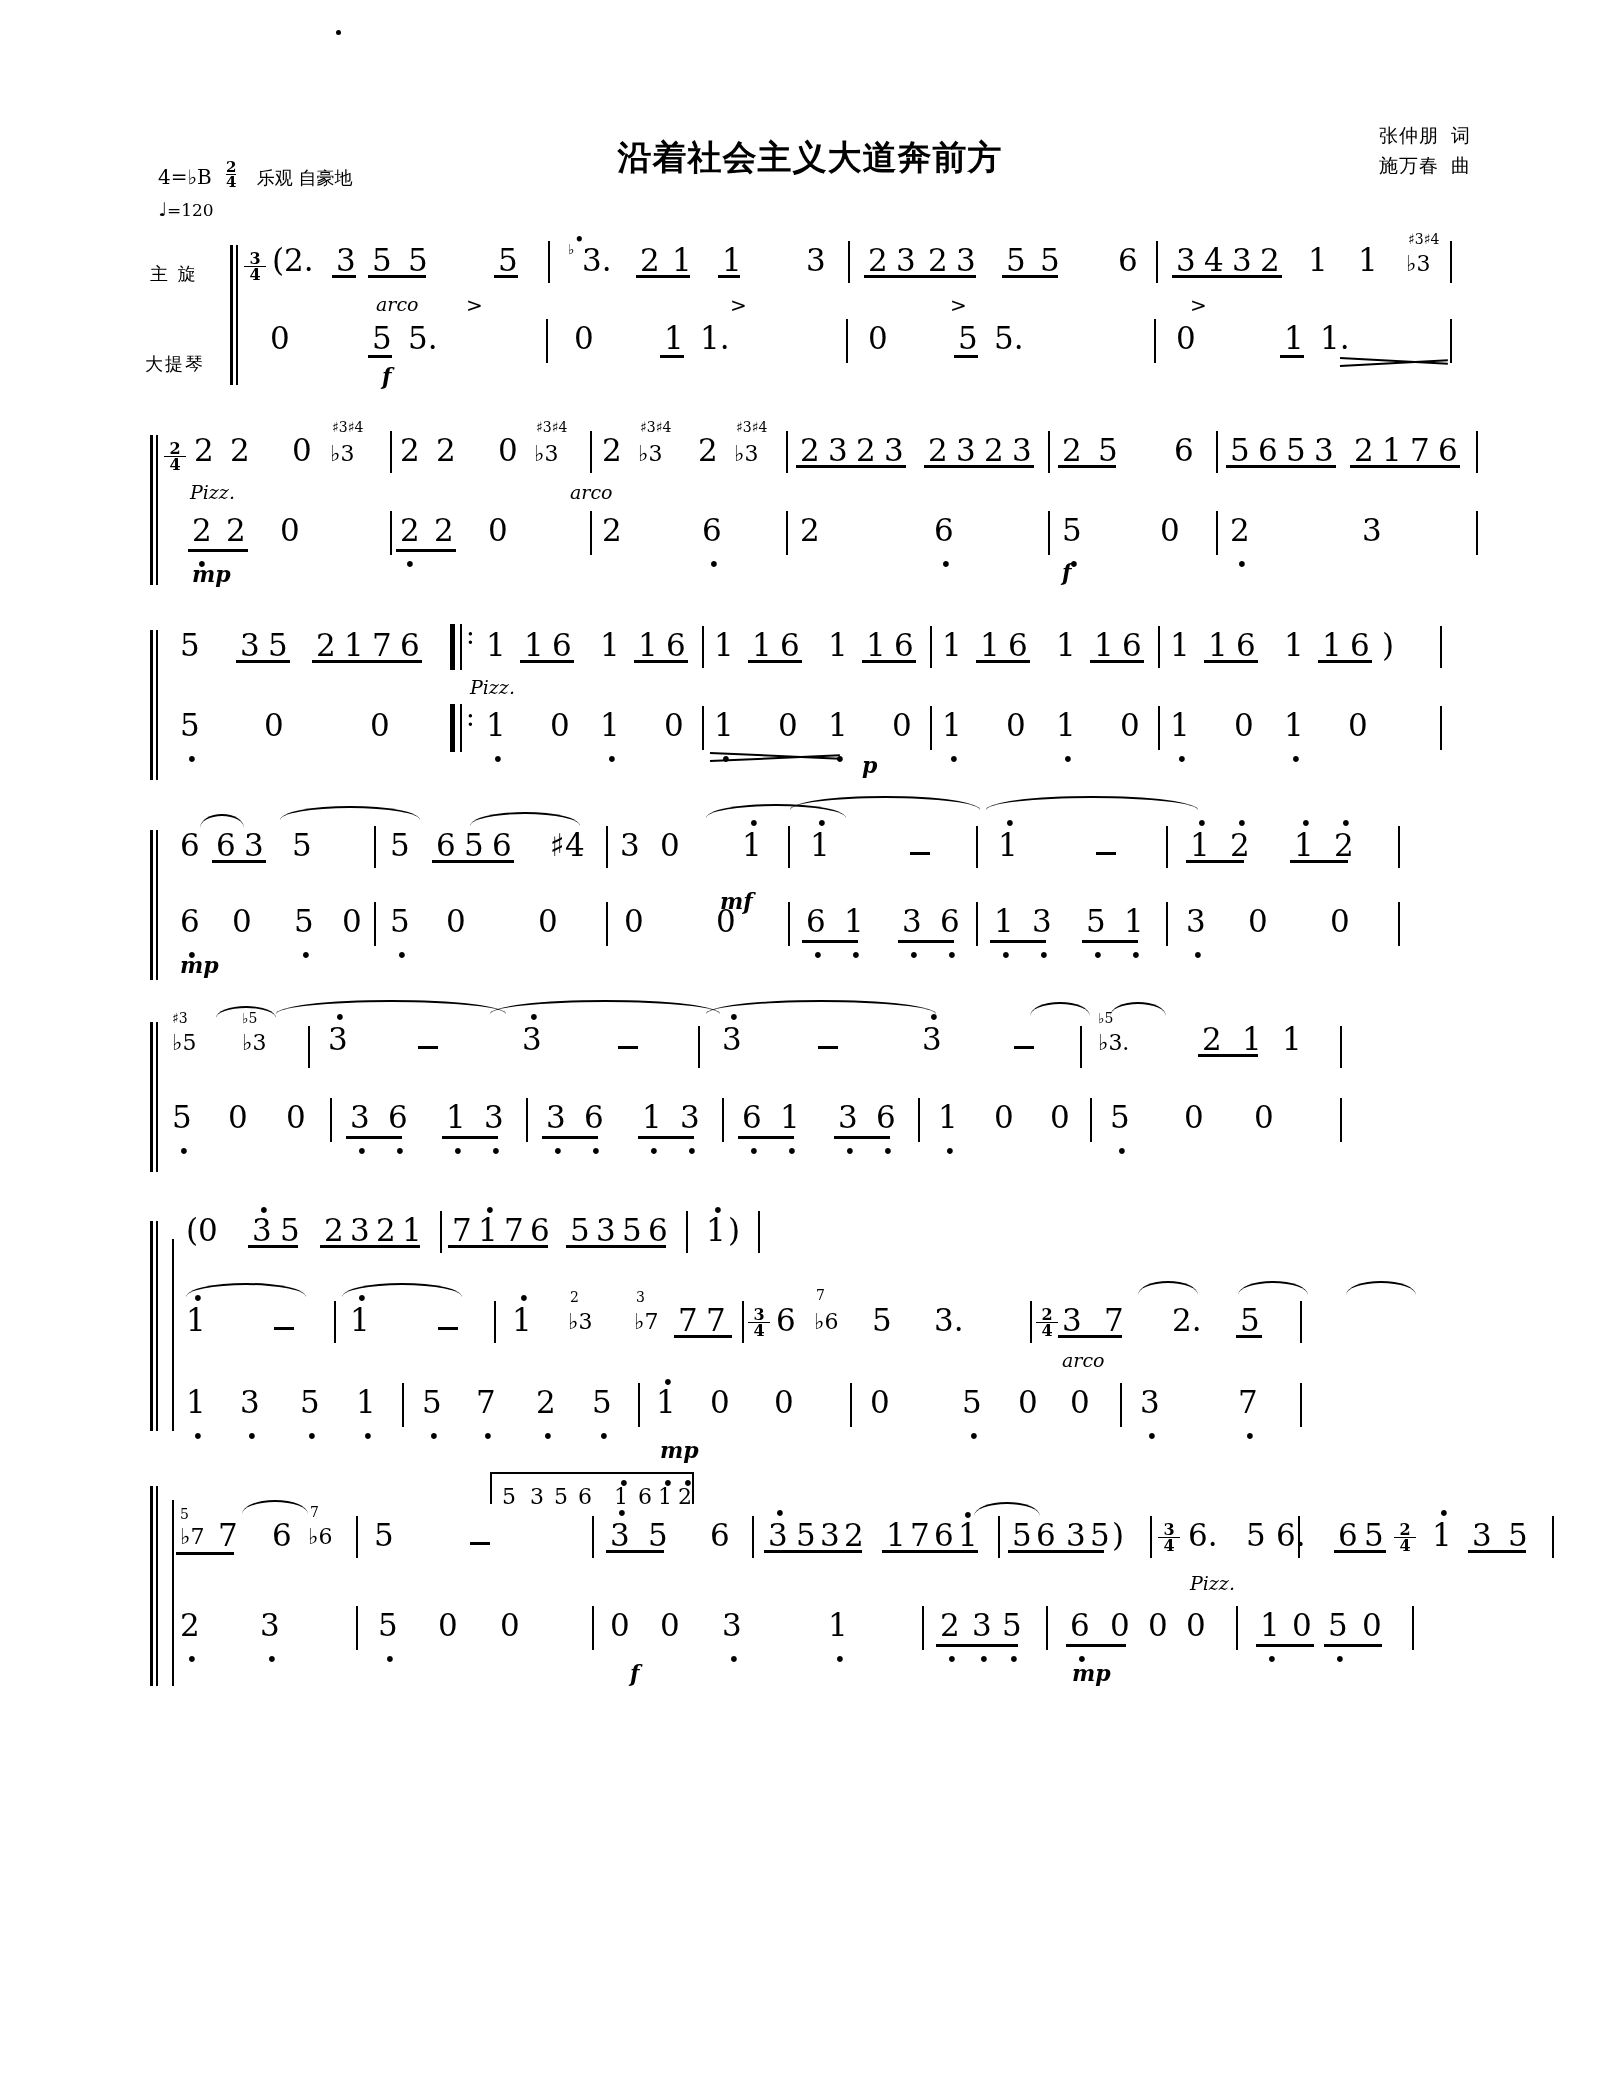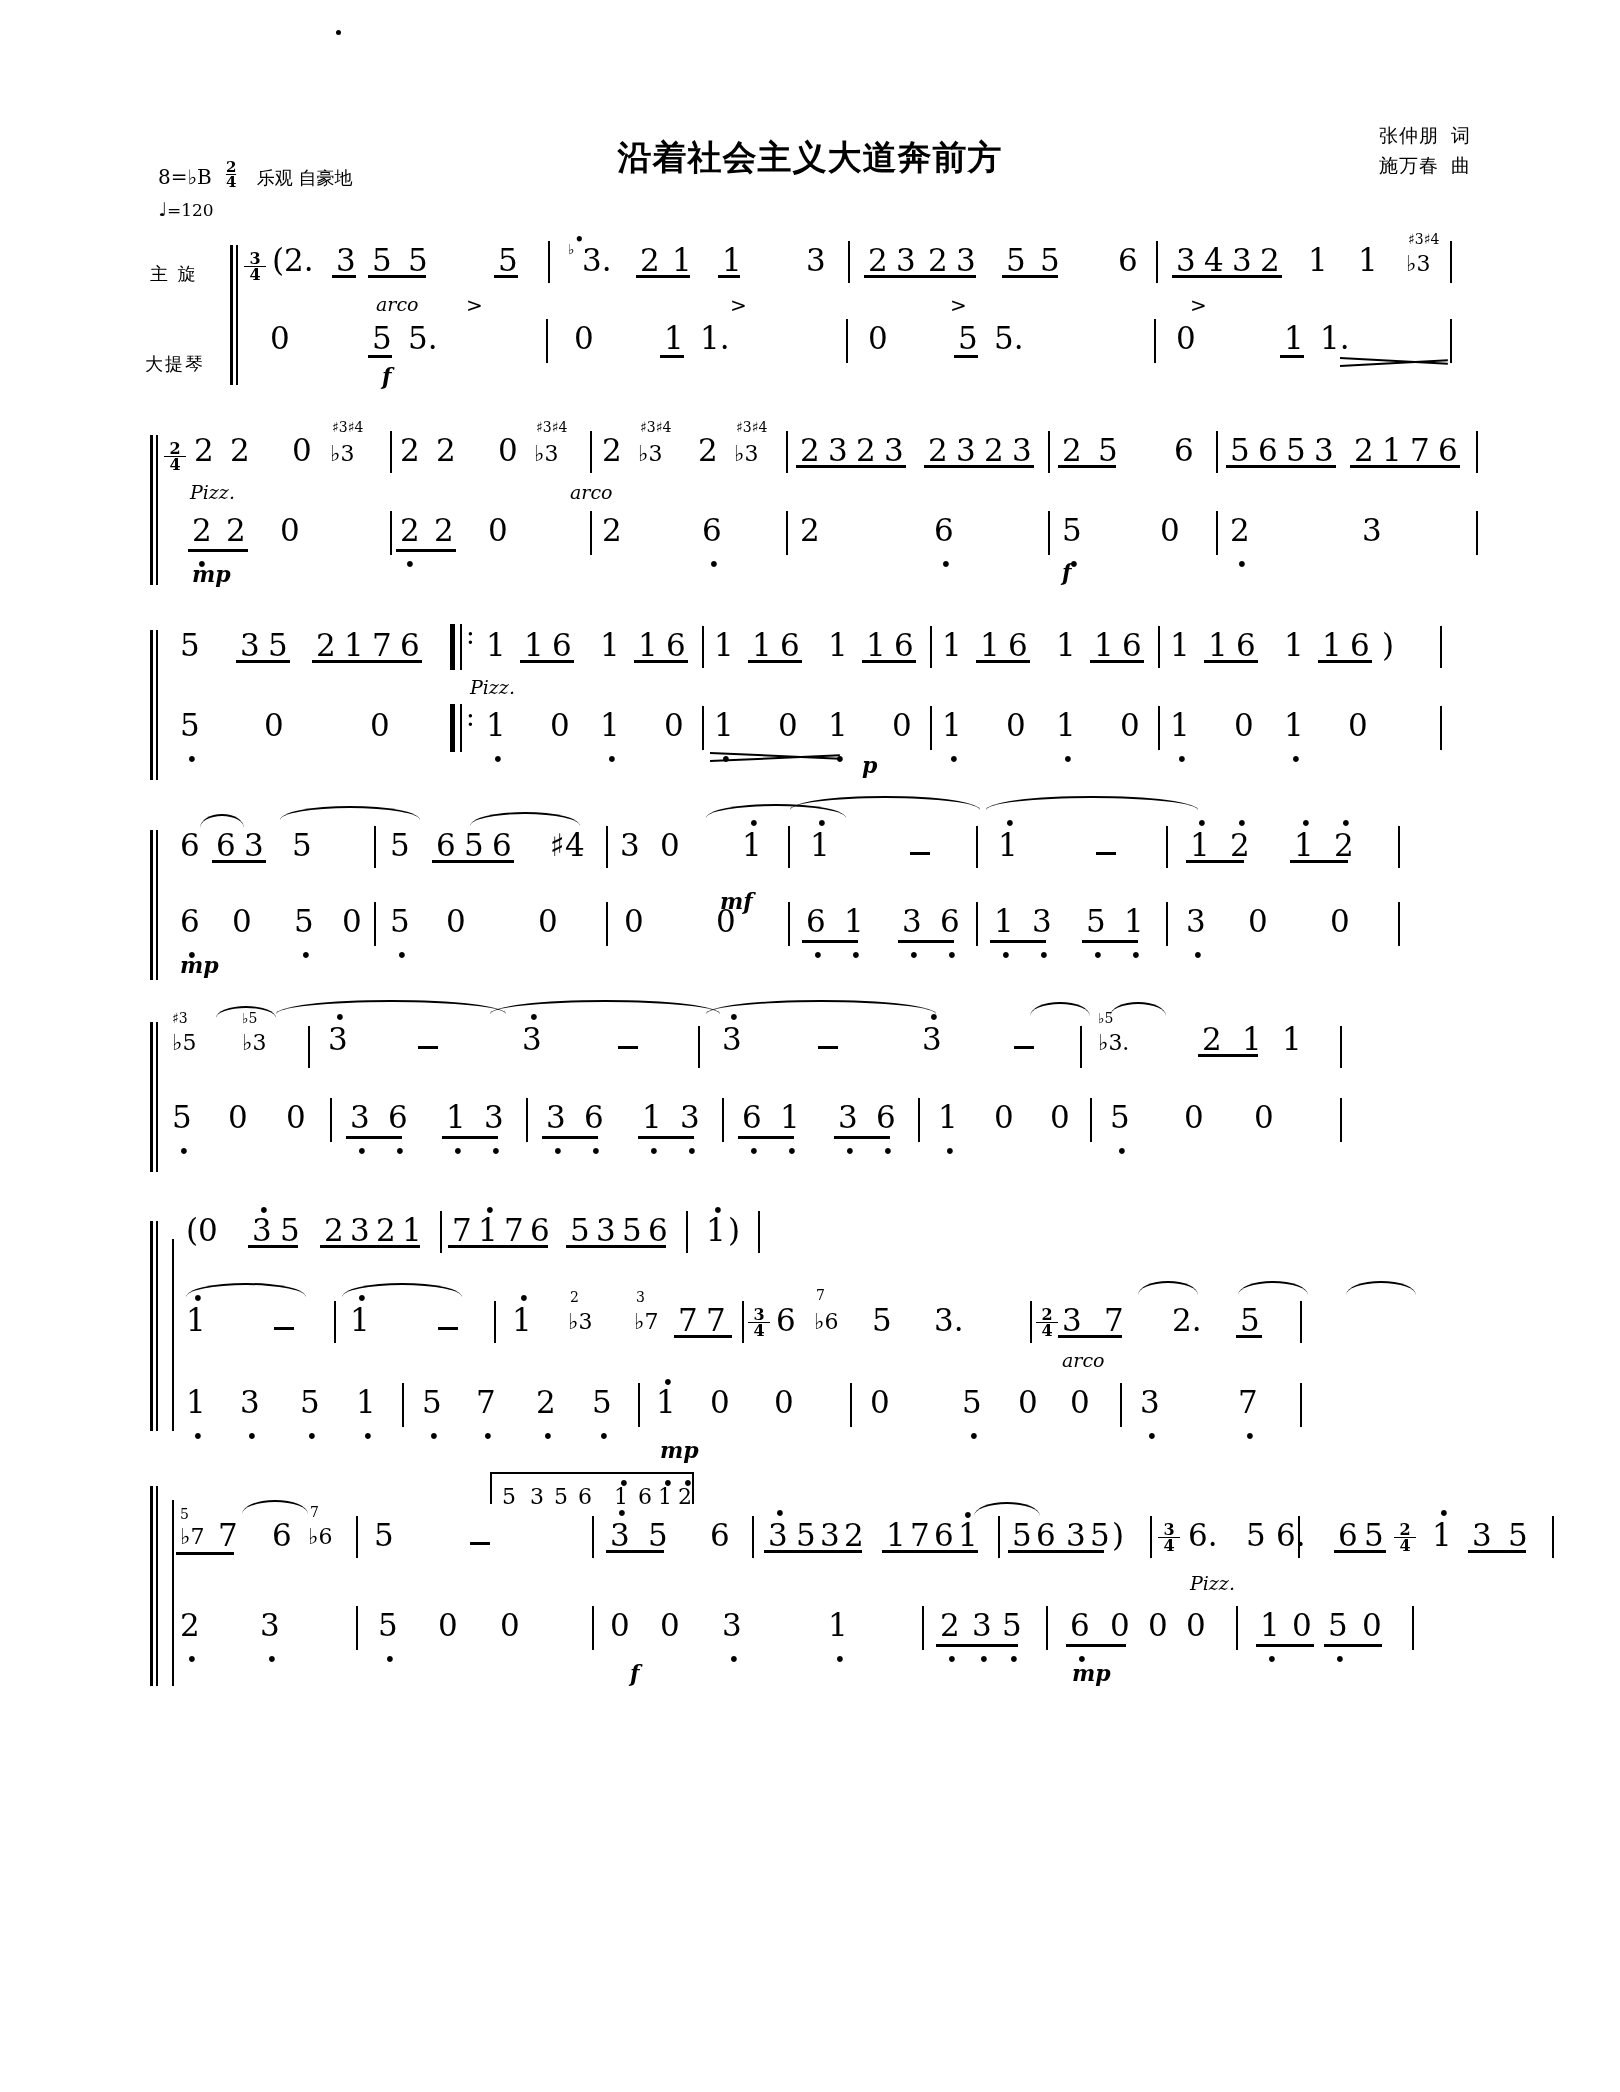--- a/index.html
+++ b/index.html
@@ -139,21 +139,21 @@
 
   <div class="title">沿着社会主义大道奔前方</div>
 
   <div class="credits">
     <div><span class="nm">张仲朋</span><span class="role">词</span></div>
     <div><span class="nm">施万春</span><span class="role">曲</span></div>
   </div>
 
   <div class="keyblock">
     <div class="keyline1">
-      <span>8=♭B</span>
+      <span>4=♭B</span>
       <span class="timesig-inline">
         <span class="num">2</span><span class="den">4</span>
       </span>
       <span class="mood">乐观 自豪地</span>
     </div>
     <div class="tempo"><span class="qn">♩</span>=120</div>
   </div>
 
   <div class="partlabel" style="left:150px; top:262px;">主 旋</div>
   <div class="partlabel" style="left:145px; top:352px;">大提琴</div>

